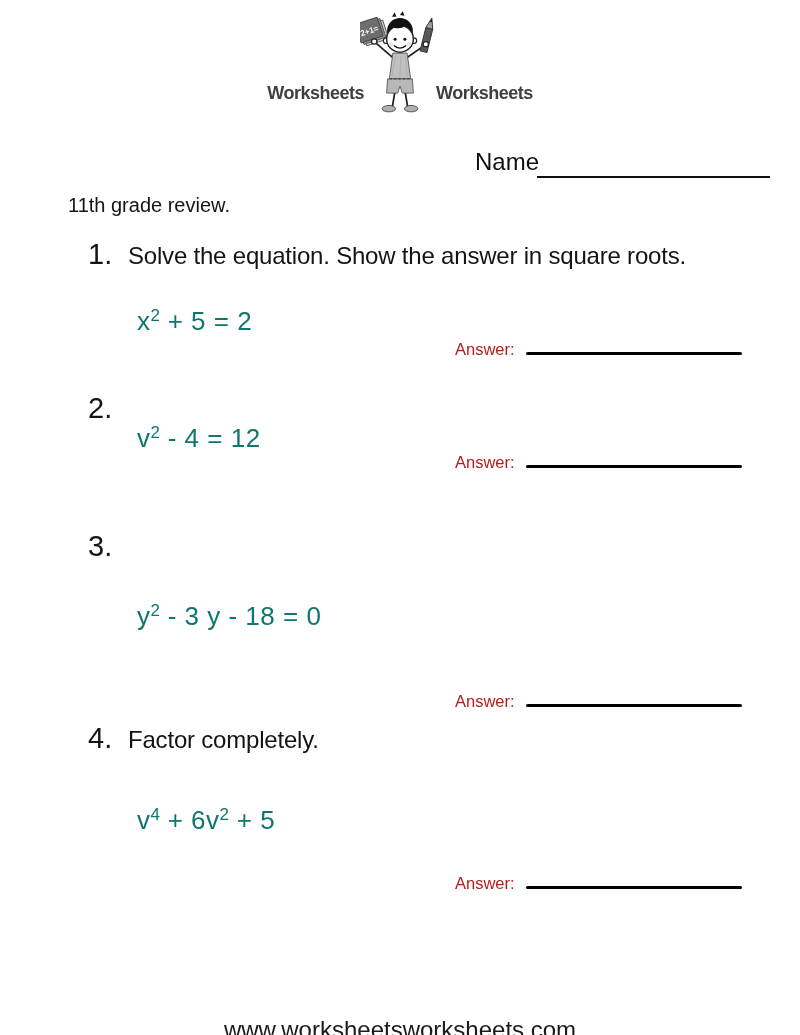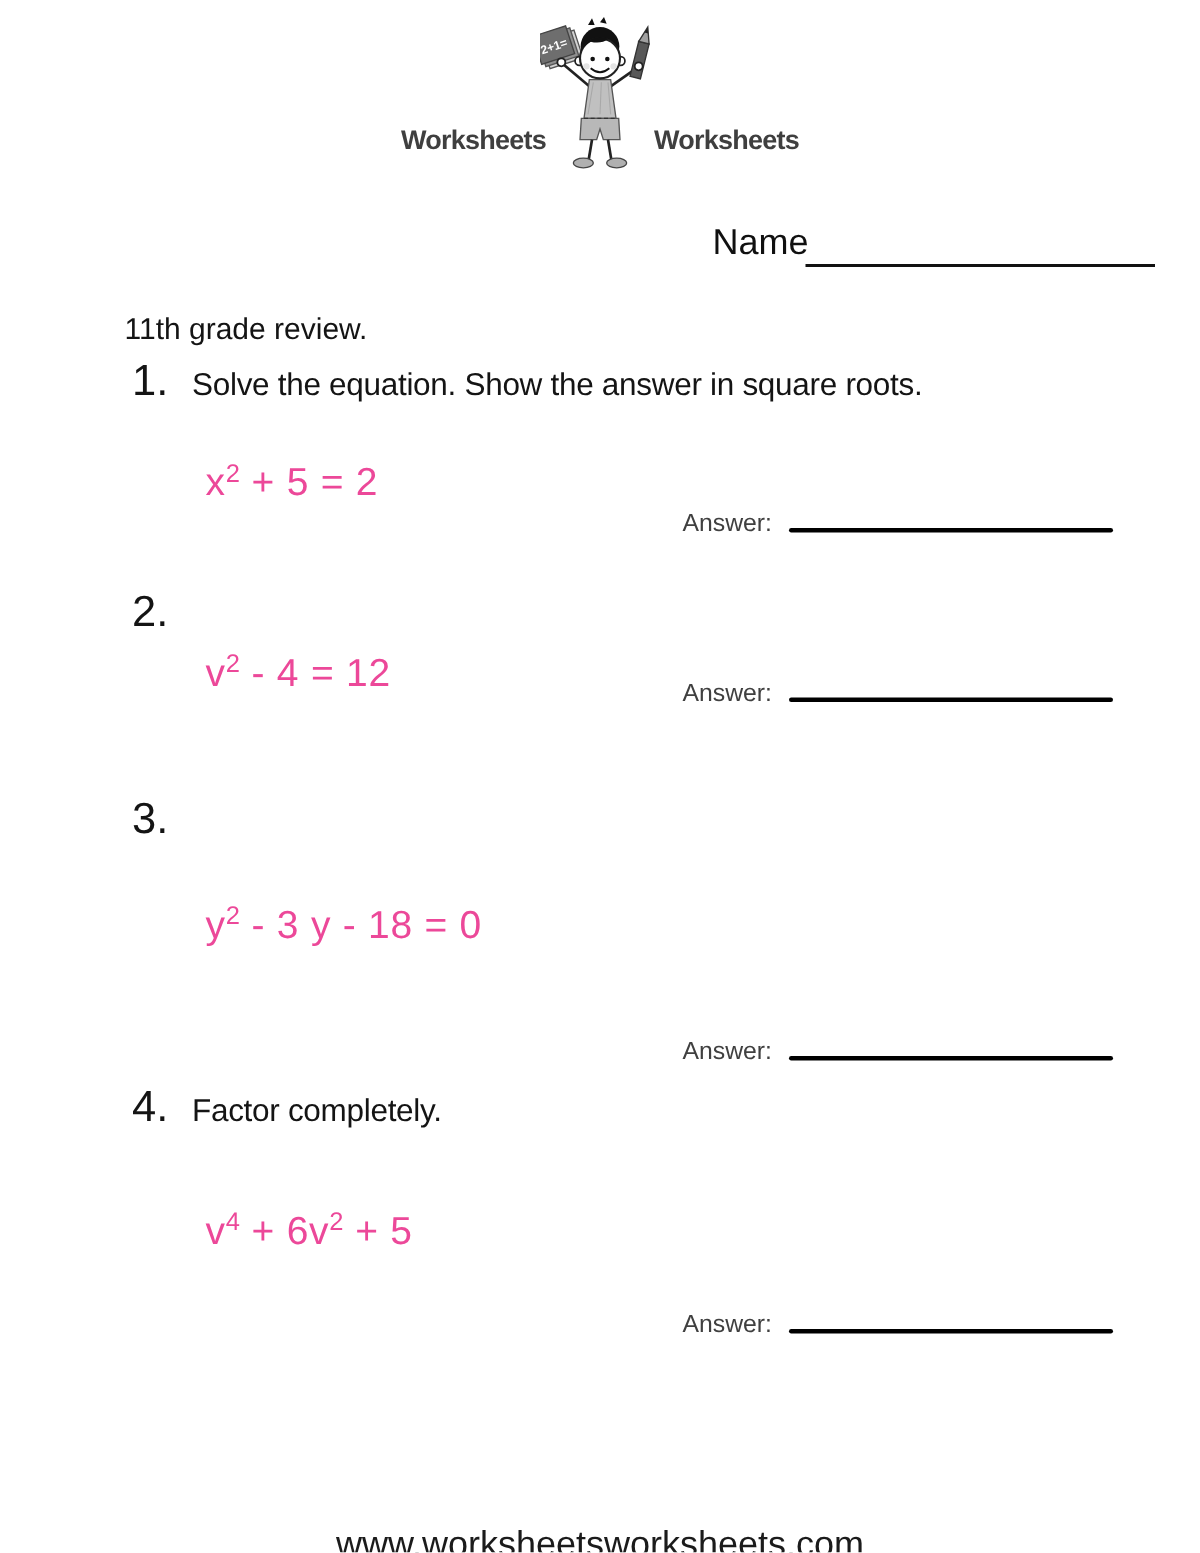--- a/index.html
+++ b/index.html
@@ -20,39 +20,39 @@
   .mascot { width:80px; height:112px; margin:0 -4px; }
 
   
   .title {
     position:absolute; left:66px; top:147px; margin:0;
     font-size:29px; font-weight:400; color:#101010; line-height:34px;
     letter-spacing:-0.2px;
   }
   .name-field { position:absolute; left:475px; top:148px; font-size:24px; color:#101010; }
   .name-line { position:absolute; left:537px; top:176px; width:233px; height:2px; background:#111; }
-  .subtitle { position:absolute; left:68px; top:193px; margin:15px; font-size:20px; line-height:24px; color:#141414; }
+  .subtitle { position:absolute; left:68px; top:193px; margin:0; font-size:20px; line-height:24px; color:#141414; }
 
   
   .problems { position:absolute; left:0; top:0; width:100%; }
   .problem { position:absolute; left:0; width:100%; height:0; }
   .head { position:absolute; left:88px; top:0; display:flex; align-items:baseline; white-space:nowrap; }
   .num { font-size:29px; line-height:32px; width:40px; flex:0 0 40px; color:#141414; }
-  .prompt { font-size:21px; color:#141414; letter-spacing:-0.2px; }
+  .prompt { font-size:24px; color:#141414; letter-spacing:-0.2px; }
   .equation {
     position:absolute; left:137px; font-size:26px; line-height:34px;
-    color:#ec4899; letter-spacing:0.5px; white-space:nowrap;
+    color:#0f766e; letter-spacing:0.5px; white-space:nowrap;
   }
   .equation .sup { font-size:17px; position:relative; top:-9px; letter-spacing:0; }
   .answer-row { position:absolute; left:455px; display:flex; align-items:flex-end; }
-  .answer-label { font-size:16.5px; line-height:18px; color:#404040; }
+  .answer-label { font-size:16.5px; line-height:18px; color:#b91c1c; }
   .answer-line { width:216px; height:3px; background:#000; margin-left:11px; margin-bottom:3px; border-radius:1.5px; }
 
   .p1 { top:238px; } .p1 .equation { top:66px; } .p1 .answer-row { top:102px; }
-  .p2 { top:392px; } .p2 .equation { top:39px; } .p2 .answer-row { top:61px;  }
+  .p2 { top:392px; } .p2 .equation { top:29px; } .p2 .answer-row { top:61px;  }
   .p3 { top:530px; } .p3 .equation { top:69px; } .p3 .answer-row { top:162px; }
   .p4 { top:722px; } .p4 .equation { top:81px; } .p4 .answer-row { top:152px; }
 
   
   .footer {
     position:absolute; left:0; right:0; top:1016px; text-align:center;
     font-size:24px; color:#1b1b1b;
   }
 </style>
 </head>

